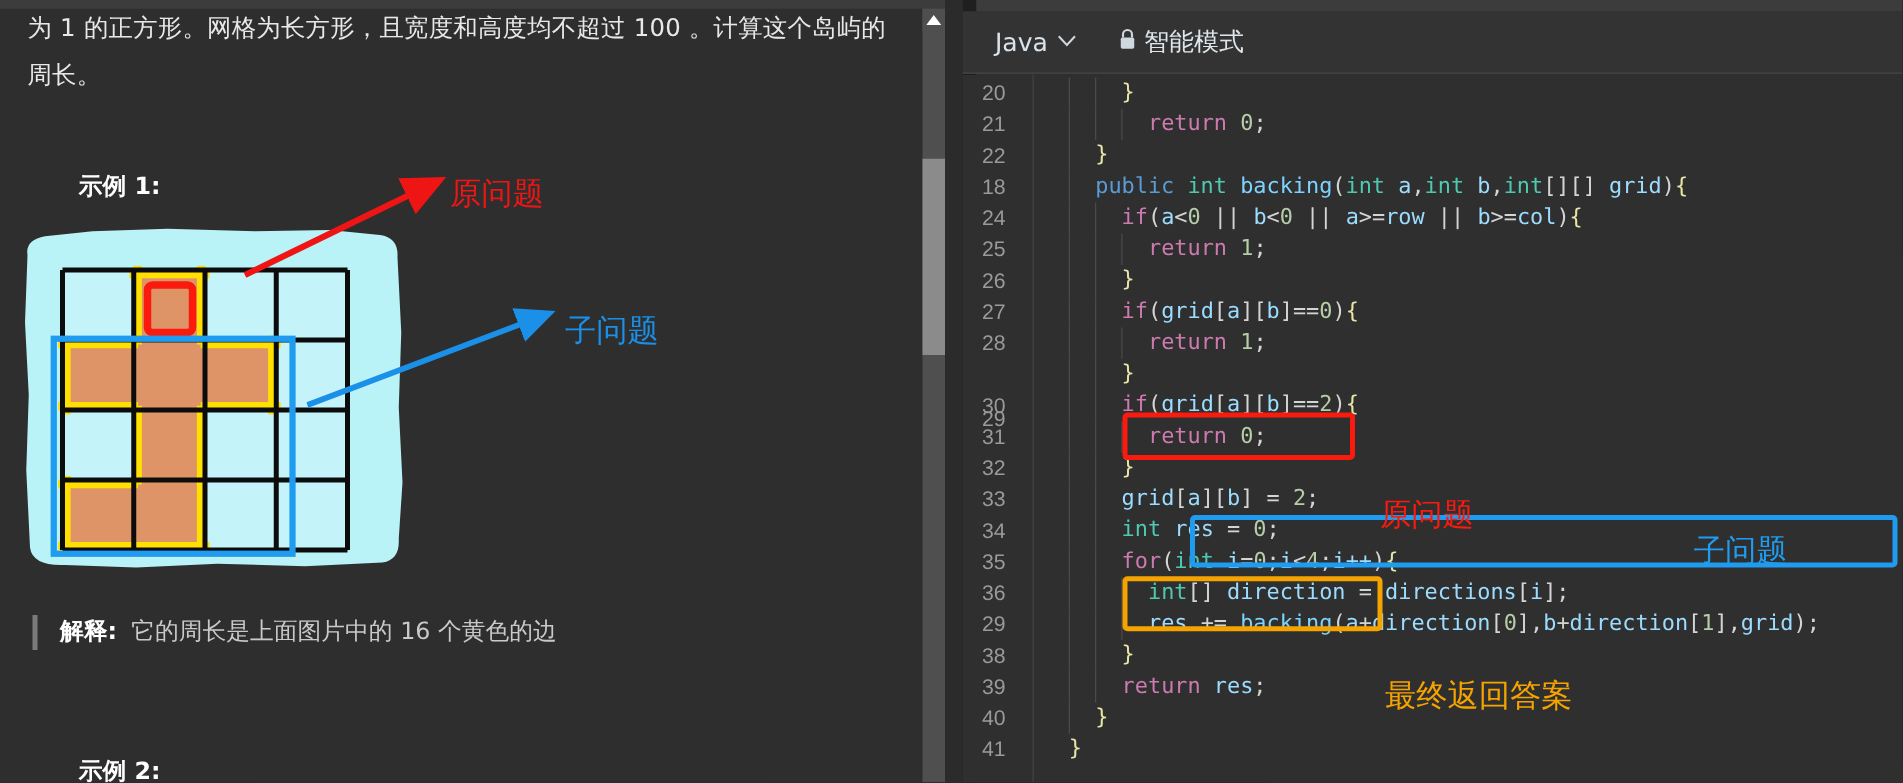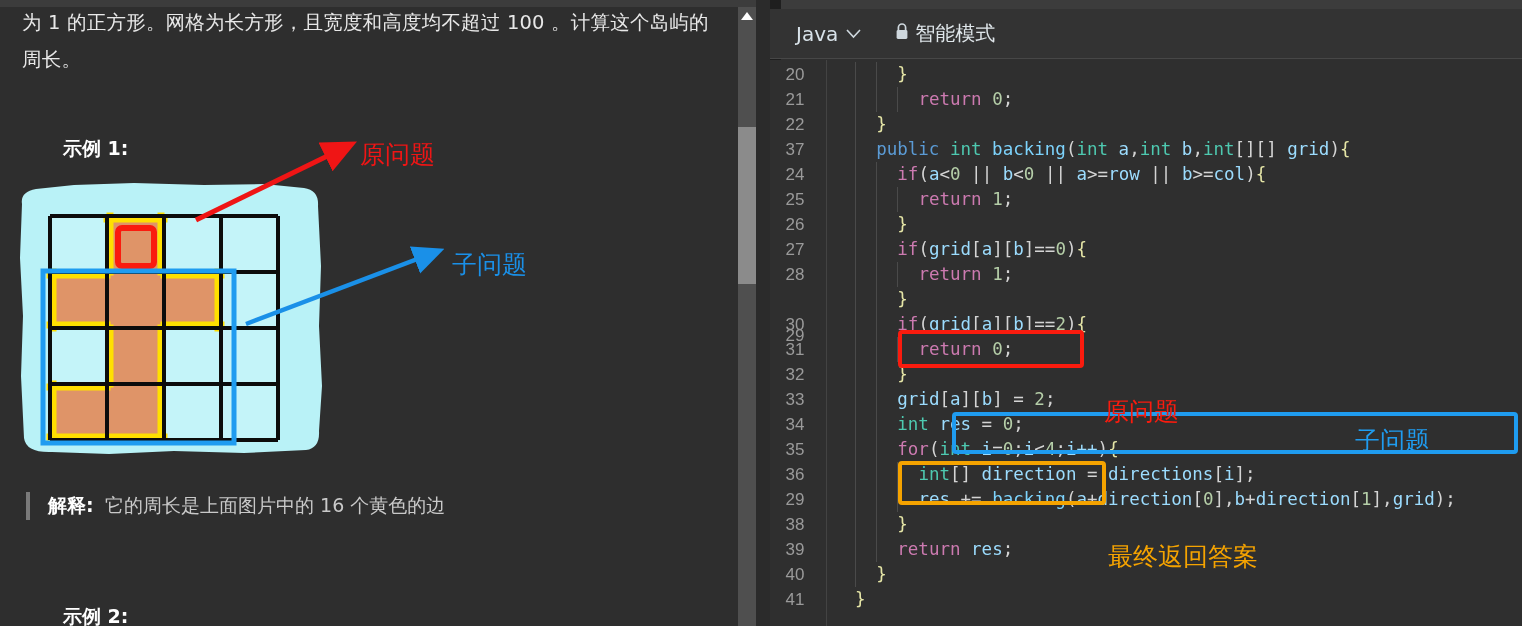--- a/index.html
+++ b/index.html
@@ -327,21 +327,21 @@
         </span>
         <span id="mode-label">智能模式</span>
       </div>
     </div>
 
     <div id="code-area">
       <div id="gutter">
           <div class="ln" style="top: 2px;">20</div>
           <div class="ln" style="top: 27px;">21</div>
           <div class="ln" style="top: 52px;">22</div>
-          <div class="ln" style="top: 77px;">37</div>
+          <div class="ln" style="top: 77px;">18</div>
           <div class="ln" style="top: 102px;">24</div>
           <div class="ln" style="top: 127px;">25</div>
           <div class="ln" style="top: 152px;">26</div>
           <div class="ln" style="top: 177px;">27</div>
           <div class="ln" style="top: 202px;">28</div>
           <div class="ln" style="top: 215px; margin-top: 48px;">29</div>
           <div class="ln" style="top: 252px;">30</div>
           <div class="ln" style="top: 277px;">31</div>
           <div class="ln" style="top: 302px;">32</div>
           <div class="ln" style="top: 327px;">33</div>

